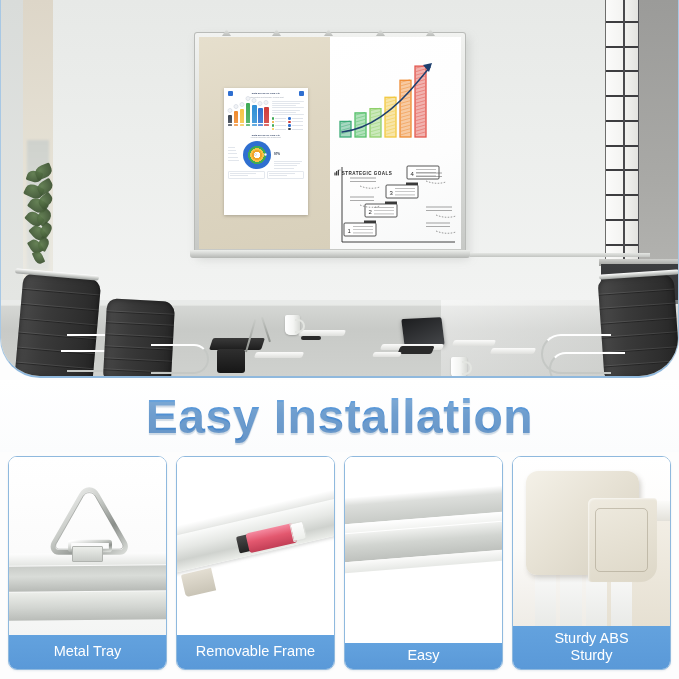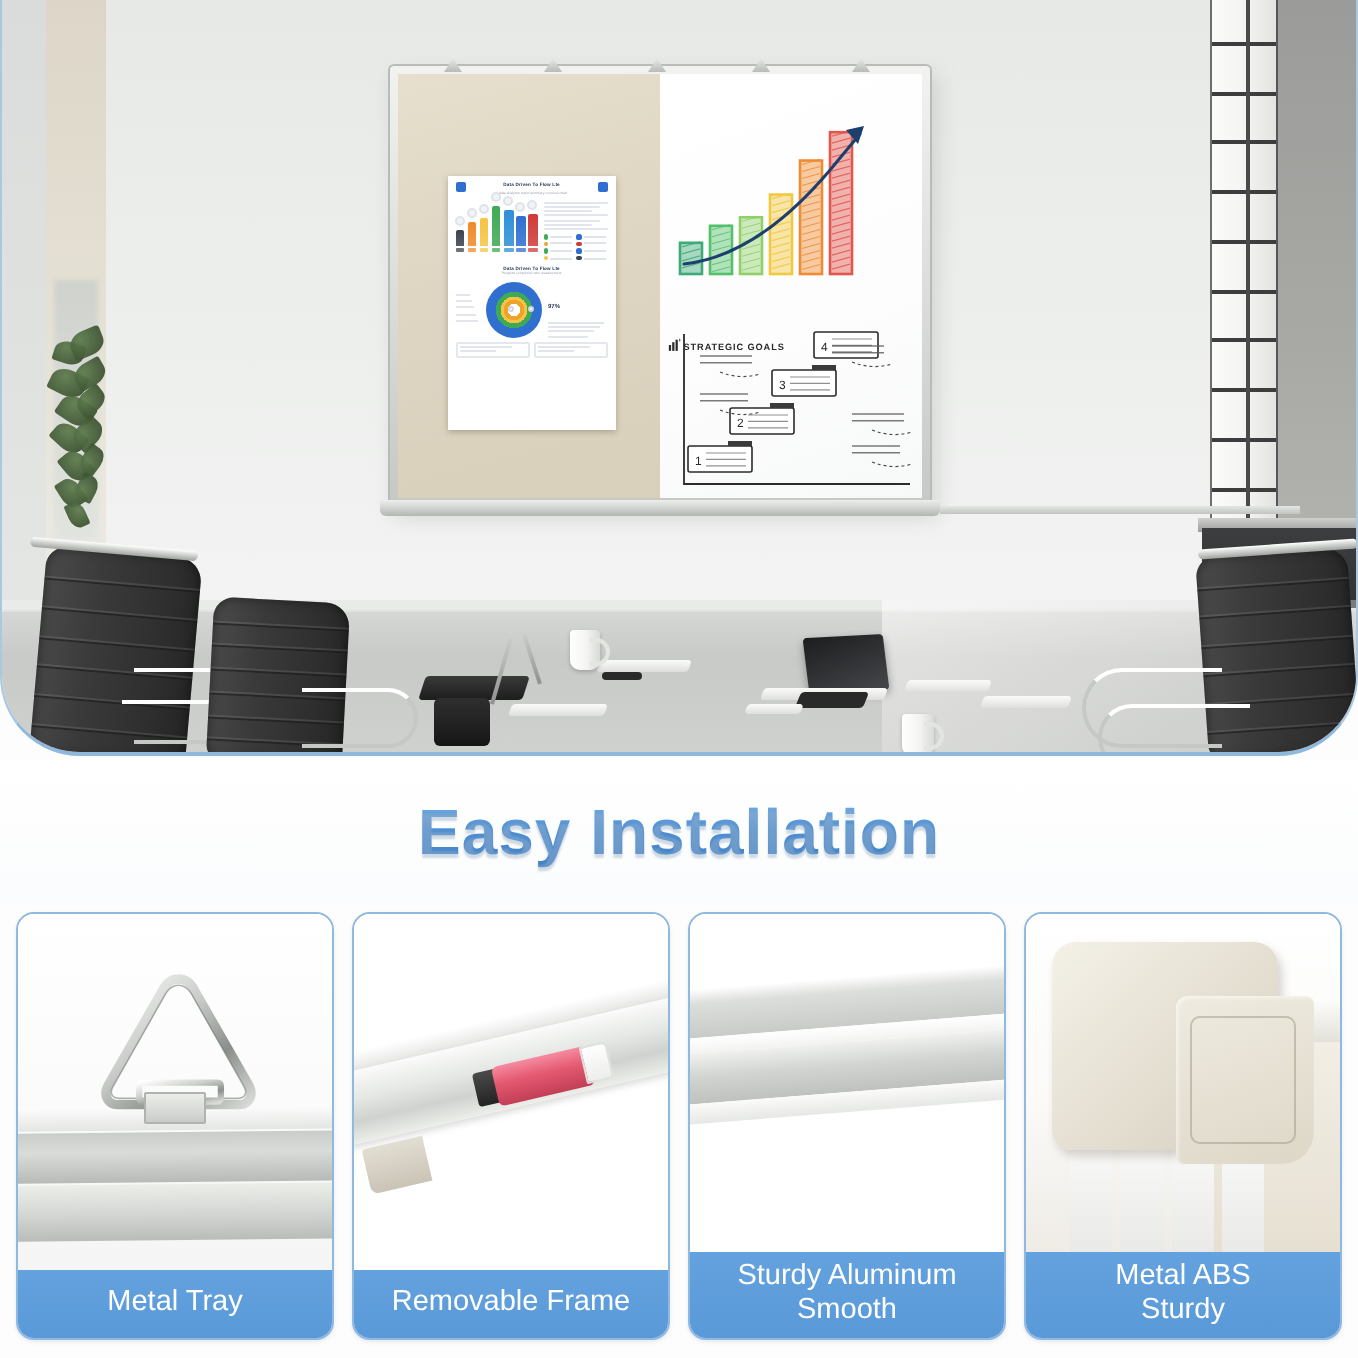--- a/index.html
+++ b/index.html
@@ -254,21 +254,21 @@
     position: absolute; left: 3%; top: 62.2%; width: 7px; height: 7px;
   }
 
   
   .title-band {
     position: absolute; left: 0; top: 380px; width: 679px; height: 72px;
     display: flex; align-items: center; justify-content: center;
     background: linear-gradient(180deg,#ffffff 0%,#fbfcfd 100%);
   }
   .title-text {
-    font-size: 32px; font-weight: bold; letter-spacing: .5px;
+    font-size: 48px; font-weight: bold; letter-spacing: .5px;
     background: linear-gradient(180deg,#7db2e4 0%,#4f90d4 45%,#3f7fc6 100%);
     -webkit-background-clip: text; background-clip: text; color: transparent;
     text-shadow: 0 2px 1px rgba(150,175,200,.45);
     font-family: "Liberation Sans", sans-serif;
   }
 
   
   .panels {
     position: absolute; left: 8px; top: 456px; width: 663px; height: 214px;
     display: flex; gap: 9px;
@@ -842,40 +842,39 @@
 
     <div class="panel">
       <div class="panel-img">
         <div class="p3-bg"></div>
         <div class="p3-band1"></div>
         <div class="p3-band2"></div>
         <div class="p3-band3"></div>
         <div class="p3-band4"></div>
       </div>
       <div class="panel-cap two">
-        <div>Sturdy Aluminum</div>
-        <div>Smooth</div>
+        <div>Easy</div>
       </div>
     </div>
 
     <div class="panel">
       <div class="panel-img">
         <div class="p4-bg"></div>
         <div class="p4-wall"></div>
         <div class="p4-slats">
           <i></i>
             <i></i>
             <i></i>
             <i></i>
         </div>
         <div class="p4-frame-edge"></div>
         <div class="p4-corner"></div>
         <div class="p4-corner-arm"></div>
         <div class="p4-corner-inner"></div>
       </div>
       <div class="panel-cap two">
-        <div>Metal ABS</div>
+        <div>Sturdy ABS</div>
         <div>Sturdy</div>
       </div>
     </div>
 
   </div>
 </div>
 
 </body></html>

